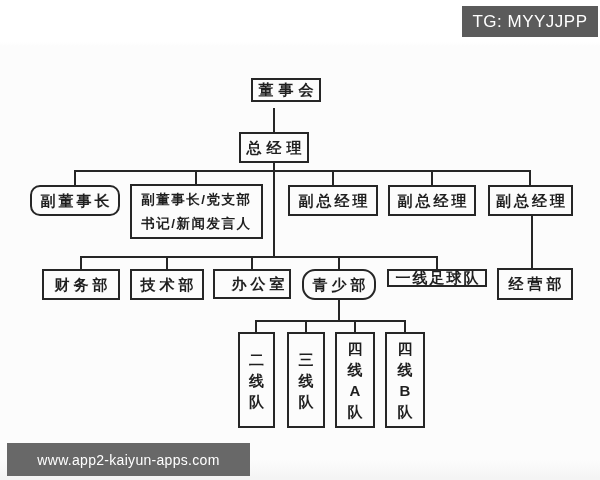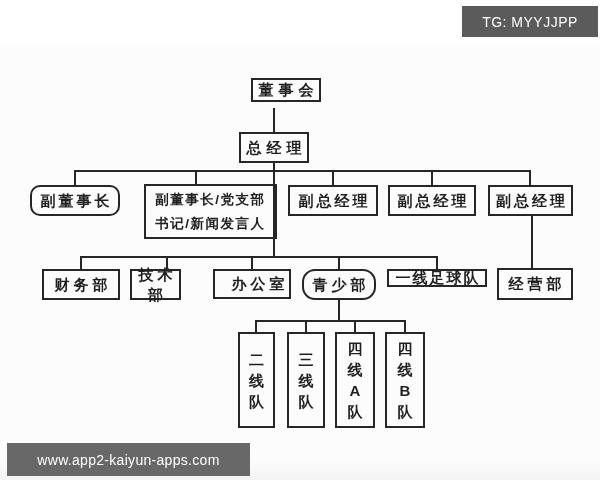--- a/index.html
+++ b/index.html
@@ -33,44 +33,44 @@
   .hline { height:2px; }
   .vline { width:2px; }
 
   
   .badge {
     position:absolute;
     display:flex; align-items:center; justify-content:center;
     color:#ffffff;
     font-family:"Liberation Sans", sans-serif;
   }
-  .badge.tg { left:462px; top:6px; width:136px; height:31px; background:#5b5b5b; font-size:14px; letter-spacing:0.5px; }
+  .badge.tg { left:462px; top:6px; width:136px; height:31px; background:#5b5b5b; font-size:17px; letter-spacing:0.5px; }
   .badge.wm { left:7px; top:443px; width:243px; height:33px; background:#686868; font-size:14px; letter-spacing:0.3px; }
 </style>
 </head>
 <body>
 
 <div class="stage">
 
   <div class="badge tg">TG: MYYJJPP</div>
   <div class="badge wm">www.app2-kaiyun-apps.com</div>
 
   <div class="node" style="left:251px; top:78px; width:70px; height:24px; letter-spacing:5px; padding-left:5px;">董事会</div>
 
   <div class="node" style="left:239px; top:132px; width:70px; height:31px; letter-spacing:5px; padding-left:5px;">总经理</div>
 
   <div class="node" style="left:30px;  top:185px; width:90px;  height:31px; letter-spacing:3px; padding-left:3px;border-radius:10px;">副董事长</div>
-  <div class="node two-line" style="left:130px; top:184px; width:133px; height:55px;margin-left:14px;">副董事长/党支部
+  <div class="node two-line" style="left:130px; top:184px; width:133px; height:55px;">副董事长/党支部
 书记/新闻发言人</div>
   <div class="node" style="left:288px; top:185px; width:90px; height:31px; letter-spacing:3px; padding-left:3px;">副总经理</div>
   <div class="node" style="left:388px; top:185px; width:88px; height:31px; letter-spacing:3px; padding-left:3px;">副总经理</div>
   <div class="node" style="left:488px; top:185px; width:85px; height:31px; letter-spacing:3px; padding-left:3px;">副总经理</div>
 
   <div class="node" style="left:42px;  top:269px; width:78px;  height:31px; letter-spacing:4px; padding-left:4px;">财务部</div>
-  <div class="node" style="left:130px; top:269px; width:51px;  height:31px; letter-spacing:4px; padding-left:4px;">技术部</div>
+  <div class="node" style="left:130px; top:269px; width:74px;  height:31px; letter-spacing:4px; padding-left:4px;">技术部</div>
   <div class="node" style="left:213px; top:269px; width:78px;  height:30px; letter-spacing:4px; padding-left:16px;">办公室</div>
   <div class="node" style="left:302px; top:269px; width:74px;  height:31px; letter-spacing:4px; padding-left:4px;border-radius:13px;">青少部</div>
   <div class="node" style="left:387px; top:269px; width:100px; height:18px; letter-spacing:2px; padding-left:2px;">一线足球队</div>
   <div class="node" style="left:497px; top:268px; width:76px;  height:32px; letter-spacing:4px; padding-left:4px;">经营部</div>
 
   <div class="node vertical" style="left:238px; top:332px; width:37px; height:96px;">二
 线
 队</div>
   <div class="node vertical" style="left:287px; top:332px; width:38px; height:96px;">三
 线

